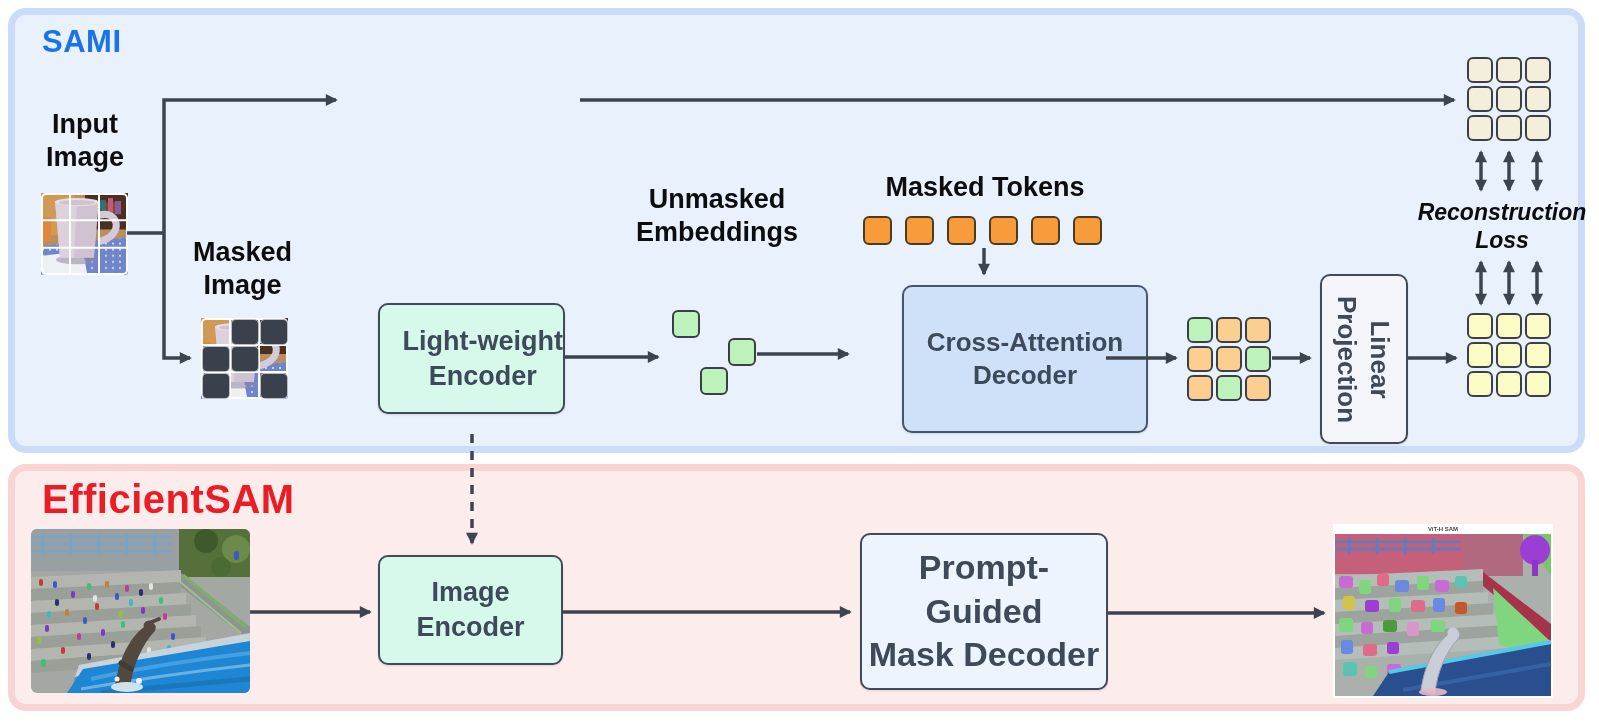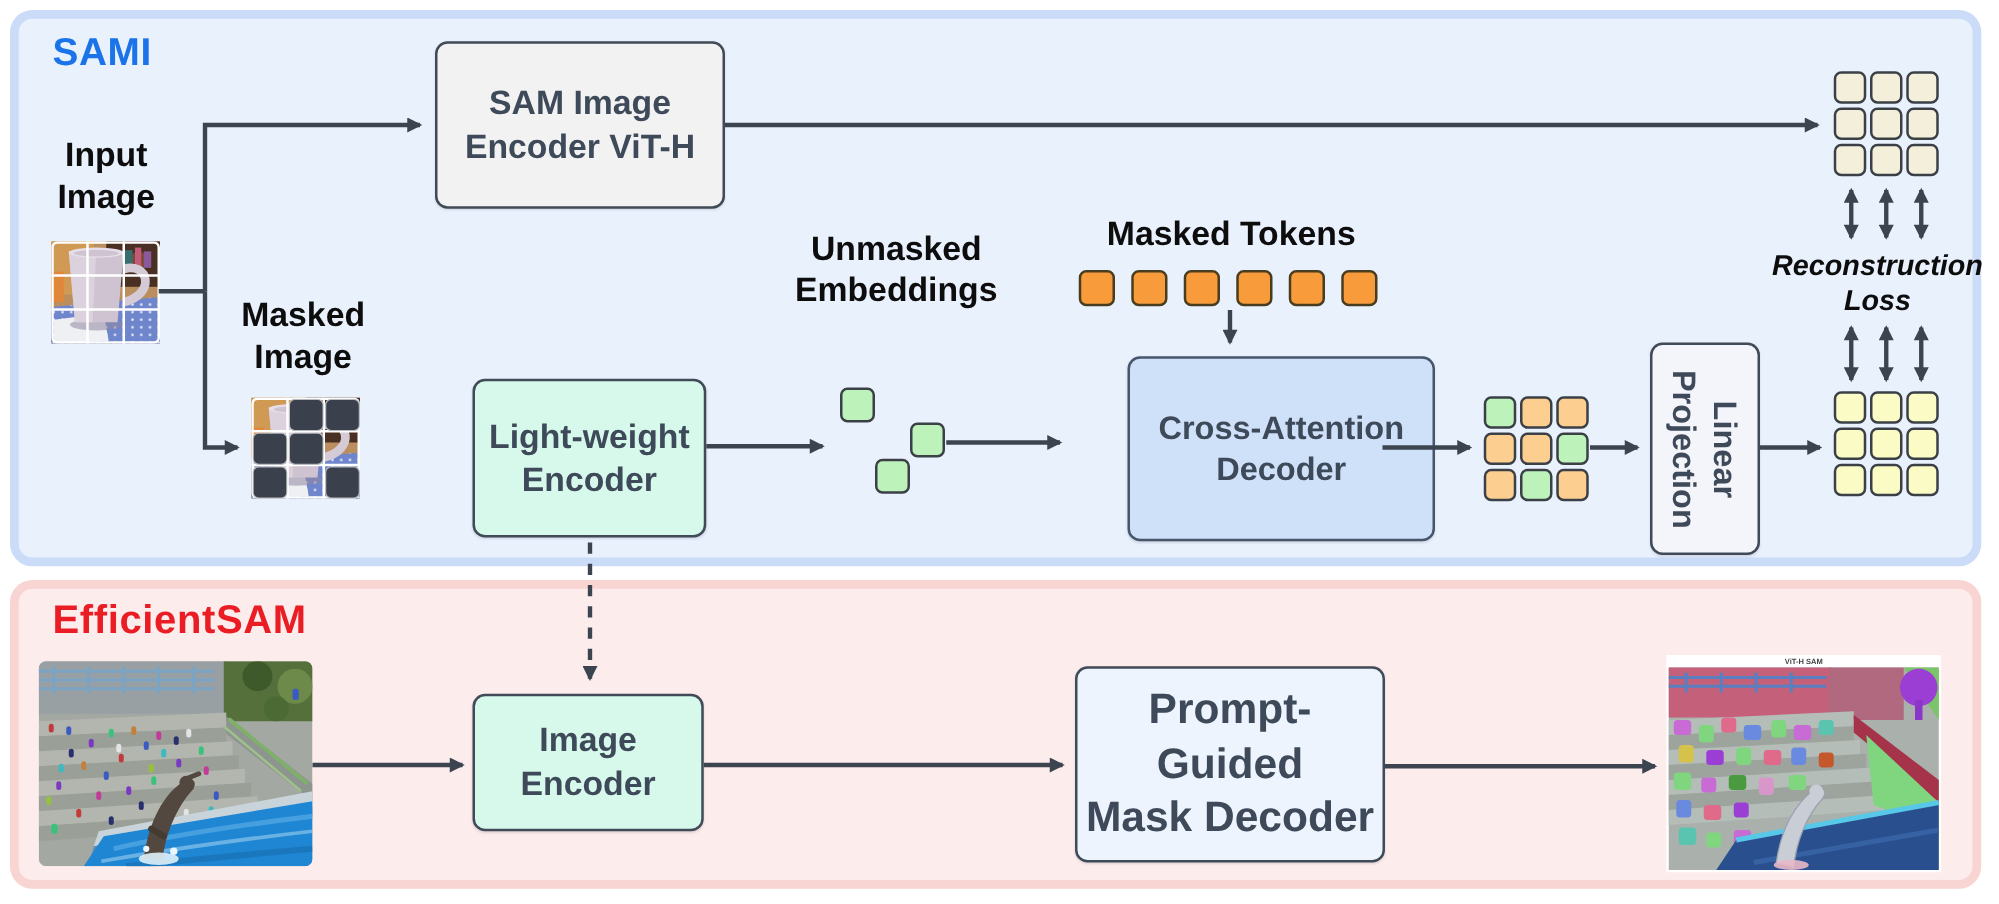--- a/index.html
+++ b/index.html
@@ -5,21 +5,21 @@
   html,body{margin:0;padding:0;background:#ffffff;}
   #canvas{
     position:relative;width:1599px;height:723px;overflow:hidden;
     font-family:"Liberation Sans",sans-serif;font-weight:700;
   }
   .panel{position:absolute;border-radius:18px;}
   .panel-sami{left:8px;top:8px;width:1577px;height:445px;background:#e9f1fd;border:7px solid #cadcf8;box-sizing:border-box;}
   .panel-eff{left:8px;top:464px;width:1577px;height:247px;background:#fdecec;border:7px solid #f8d4d2;box-sizing:border-box;}
   .section-title{position:absolute;font-size:31px;letter-spacing:.5px;}
   .title-sami{left:42px;top:24px;color:#1a73e8;}
-  .title-eff{left:42px;top:477px;color:#ea1d25;font-size:32px;text-align:right;}
+  .title-eff{left:42px;top:477px;color:#ea1d25;font-size:40px;text-align:right;}
   .black-label{position:absolute;color:#0d0d0d;font-size:27px;line-height:1.22;text-align:center;white-space:pre-line;}
   .node{
     position:absolute;display:flex;align-items:center;justify-content:center;
     border:2.5px solid #414b58;border-radius:10px;box-sizing:border-box;
     color:#3e4a59;font-size:27px;line-height:1.28;text-align:center;white-space:pre-line;
     box-shadow:0 1px 2px rgba(60,70,90,.15);
   }
   .node-gray{background:#f2f2f2;}
   .node-mint{background:#d6f9eb;}
   .node-blue{background:#cfe1f9;border-color:#47566b;font-size:26px;}
@@ -84,43 +84,39 @@
 
   <div class="black-label" style="left:20px;top:108px;width:130px;">Input
 Image</div>
 
   <div class="imgwrap" style="left:41px;top:193px;">
     <svg width="87" height="82" viewBox="0 0 87 81" preserveAspectRatio="none">
       <use href="#mugscene"></use>
     </svg>
   </div>
 
-  <div class="node node-gray" style="left:348px;top:33px;width:232px;height:134px;">
-    <span>SAM Image
-Encoder ViT-H</span>
-  </div>
 
   <div class="black-label" style="left:175px;top:236px;width:135px;">Masked
 Image</div>
 
   <div class="imgwrap" style="left:201px;top:318px;width:87px;height:81px;">
     <svg width="87" height="81" viewBox="0 0 87 81" preserveAspectRatio="none">
       <use href="#mugscene"></use>
     </svg>
     <div style="position:absolute;left:0;top:0;width:87px;height:81px;">
         <div class="mcell" style="left: 29.5px; top: 0.5px; width: 28px; height: 26px; background: rgb(58, 65, 77);"></div>
         <div class="mcell" style="left: 58.5px; top: 0.5px; width: 28px; height: 26px; background: rgb(58, 65, 77);"></div>
         <div class="mcell" style="left: 0.5px; top: 27.5px; width: 28px; height: 26px; background: rgb(58, 65, 77);"></div>
         <div class="mcell" style="left: 29.5px; top: 27.5px; width: 28px; height: 26px; background: rgb(58, 65, 77);"></div>
         <div class="mcell" style="left: 0.5px; top: 54.5px; width: 28px; height: 26px; background: rgb(58, 65, 77);"></div>
         <div class="mcell" style="left: 58.5px; top: 54.5px; width: 28px; height: 26px; background: rgb(58, 65, 77);"></div>
       </div>
   </div>
 
-  <div class="node node-mint" style="left:378px;top:303px;width:187px;height:127px;">
+  <div class="node node-mint" style="left:378px;top:303px;width:187px;height:111px;justify-content:flex-end;">
     <span>Light-weight
 Encoder</span>
   </div>
 
   <div class="black-label" style="left:612px;top:183px;width:210px;">Unmasked
 Embeddings</div>
 
   <div>
       <div class="scatter-cell" style="left: 672px; top: 310px; background: rgb(189, 242, 186);"></div>
       <div class="scatter-cell" style="left: 728px; top: 338px; background: rgb(189, 242, 186);"></div>

